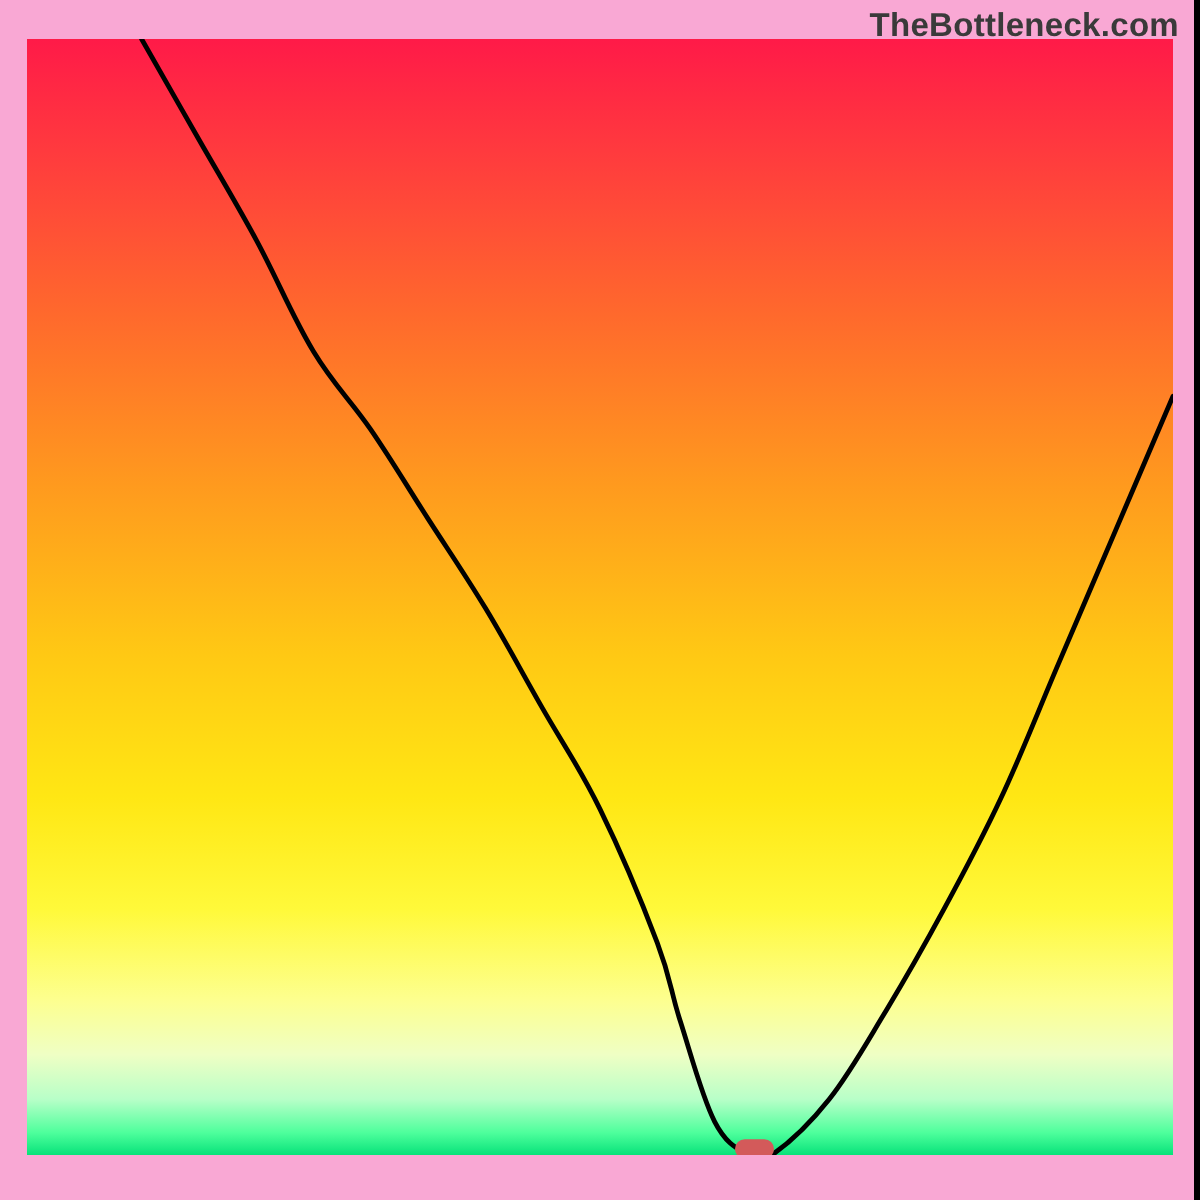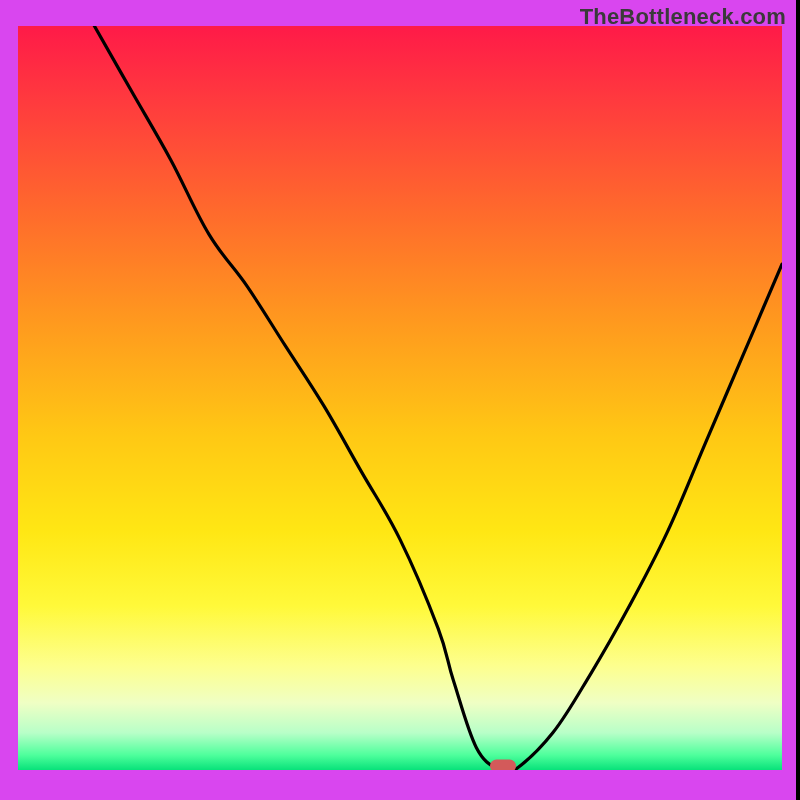--- a/index.html
+++ b/index.html
@@ -8,21 +8,21 @@
     width: 800px;
     height: 800px;
     background: #000;
     overflow: hidden;
     font-family: Arial, Helvetica, sans-serif;
   }
   .frame {
     position: relative;
     width: 796px;
     height: 800px;
-    background: #d946ef;
+    background: #f9a8d4;
   }
   .watermark {
     position: absolute;
     top: 4px;
     right: 10px;
     color: #3a3a3a;
     font-size: 22px;
     font-weight: bold;
     letter-spacing: 0.2px;
     z-index: 5;

